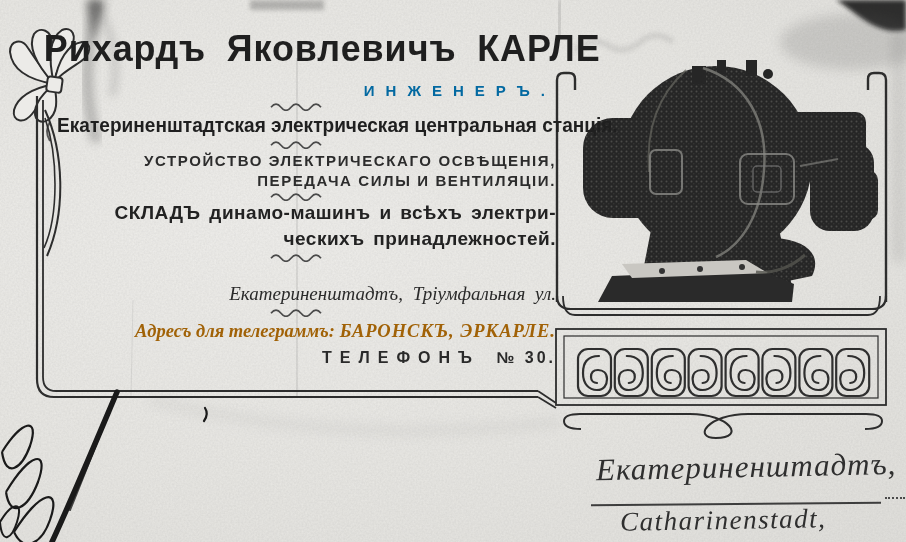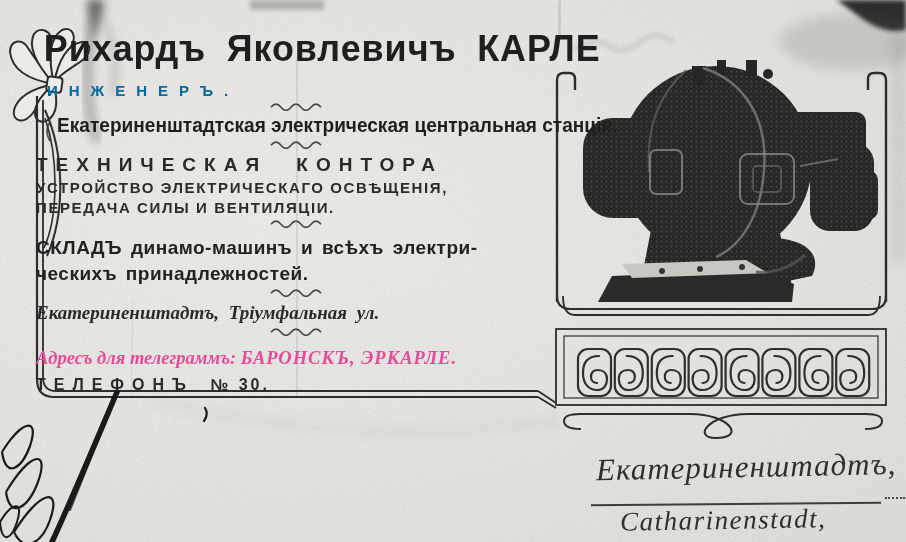--- a/index.html
+++ b/index.html
@@ -2,35 +2,35 @@
 <html><head>
 <meta charset="utf-8">
 <style>
   html,body{margin:0;padding:0;}
   body{
     width:906px;height:542px;position:relative;overflow:hidden;
     background:radial-gradient(ellipse at 30% 40%, #f1f0ed 0%, #eae9e5 55%, #e2e1dd 100%);
     font-family:"Liberation Sans", sans-serif;color:#242424;
   }
   .art{position:absolute;left:0;top:0;width:906px;height:542px;pointer-events:none;}
-  .col{position:absolute;left:36px;top:28px;width:520px;text-align:left;z-index:3;}
+  .col{position:absolute;left:36px;top:28px;width:520px;text-align:right;z-index:3;}
   .name{font-size:37px;font-weight:bold;letter-spacing:1px;word-spacing:10px;white-space:nowrap;
         transform:scaleX(.97);transform-origin:center;color:#1f1f1f;}
   .title{margin-top:12px;font-size:15px;font-weight:bold;letter-spacing:11px;text-indent:11px;color:#0369a1;}
   .sq{display:block;margin:2px auto 0;width:56px;height:10px;}
   .station{margin-top:2px;font-size:20.5px;font-weight:bold;white-space:nowrap;display:inline-block;
            transform:scaleX(.93);transform-origin:center;color:#1f1f1f;}
   .bureau-h{margin-top:5px;font-size:19px;font-weight:bold;letter-spacing:8px;word-spacing:16px;color:#2a2a2a;}
   .bureau-l{margin-top:3px;font-size:15px;font-weight:bold;letter-spacing:1.6px;color:#2c2c2c;}
-  .wh{margin-top:9px;font-size:19px;font-weight:bold;letter-spacing:.5px;word-spacing:3px;color:#222;}
+  .wh{margin-top:1px;font-size:19px;font-weight:bold;letter-spacing:.5px;word-spacing:3px;color:#222;}
   .wh2{margin-top:4px;}
-  .addr{margin-top:5px;font-size:19px;font-weight:bold;font-style:italic;
+  .addr{margin-top:21px;font-size:19px;font-weight:normal;font-style:italic;
         font-family:"Liberation Serif",serif;word-spacing:5px;color:#2a2a2a;}
-  .tele{margin-top:12px;font-size:18.5px;font-weight:bold;font-style:italic;
-        font-family:"Liberation Serif",serif;color:#ec4899;}
+  .tele{margin-top:4px;font-size:18.5px;font-weight:bold;font-style:italic;
+        font-family:"Liberation Serif",serif;color:#a16207;}
   .tele .tval{letter-spacing:1px;}
   .phone{margin-top:7px;font-size:16px;font-weight:bold;color:#2a2a2a;}
   .phone .lbl{letter-spacing:8px;}
   .phone .num{letter-spacing:3px;margin-left:12px;}
   .city-ru{position:absolute;left:596px;top:449px;width:310px;font-family:"Liberation Serif",serif;
            font-style:italic;font-size:31px;color:#2f2f2f;letter-spacing:1px;transform:rotate(-1.2deg);z-index:3;}
   .rule{position:absolute;left:591px;top:503px;width:290px;height:2px;background:#3d3d3d;
         transform:rotate(-.5deg);z-index:3;}
   .rule-dots{position:absolute;left:885px;top:497px;width:20px;height:0;border-top:2px dotted #4a4a4a;z-index:3;}
   .city-de{position:absolute;left:620px;top:505px;font-family:"Liberation Serif",serif;font-style:italic;
@@ -167,21 +167,20 @@
 <div class="col">
   <div class="name">Рихардъ Яковлевичъ КАРЛЕ</div>
   <div class="title">ИНЖЕНЕРЪ.</div>
   <svg class="sq" viewBox="0 0 44 8">
       <path d="M2 5 q4 -5 8 0 t8 0 t8 0 t8 0 t8 0" fill="none" stroke="#4a4a4a" stroke-width="1.3"></path>
     </svg>
   <div><span class="station">Екатериненштадтская электрическая центральная станція.</span></div>
   <svg class="sq" viewBox="0 0 44 8">
       <path d="M2 5 q4 -5 8 0 t8 0 t8 0 t8 0 t8 0" fill="none" stroke="#4a4a4a" stroke-width="1.3"></path>
     </svg>
-  <div class="bureau-h">ТЕХНИЧЕСКАЯ КОНТОРА</div>
   <div class="bureau-l">УСТРОЙСТВО ЭЛЕКТРИЧЕСКАГО ОСВѢЩЕНІЯ,</div>
   <div class="bureau-l">ПЕРЕДАЧА СИЛЫ И ВЕНТИЛЯЦІИ.</div>
   <svg class="sq" viewBox="0 0 44 8">
       <path d="M2 5 q4 -5 8 0 t8 0 t8 0 t8 0 t8 0" fill="none" stroke="#4a4a4a" stroke-width="1.3"></path>
     </svg>
   <div class="wh">СКЛАДЪ динамо-машинъ и всѣхъ электри-</div>
   <div class="wh wh2">ческихъ принадлежностей.</div>
   <svg class="sq" viewBox="0 0 44 8">
       <path d="M2 5 q4 -5 8 0 t8 0 t8 0 t8 0 t8 0" fill="none" stroke="#4a4a4a" stroke-width="1.3"></path>
     </svg>

